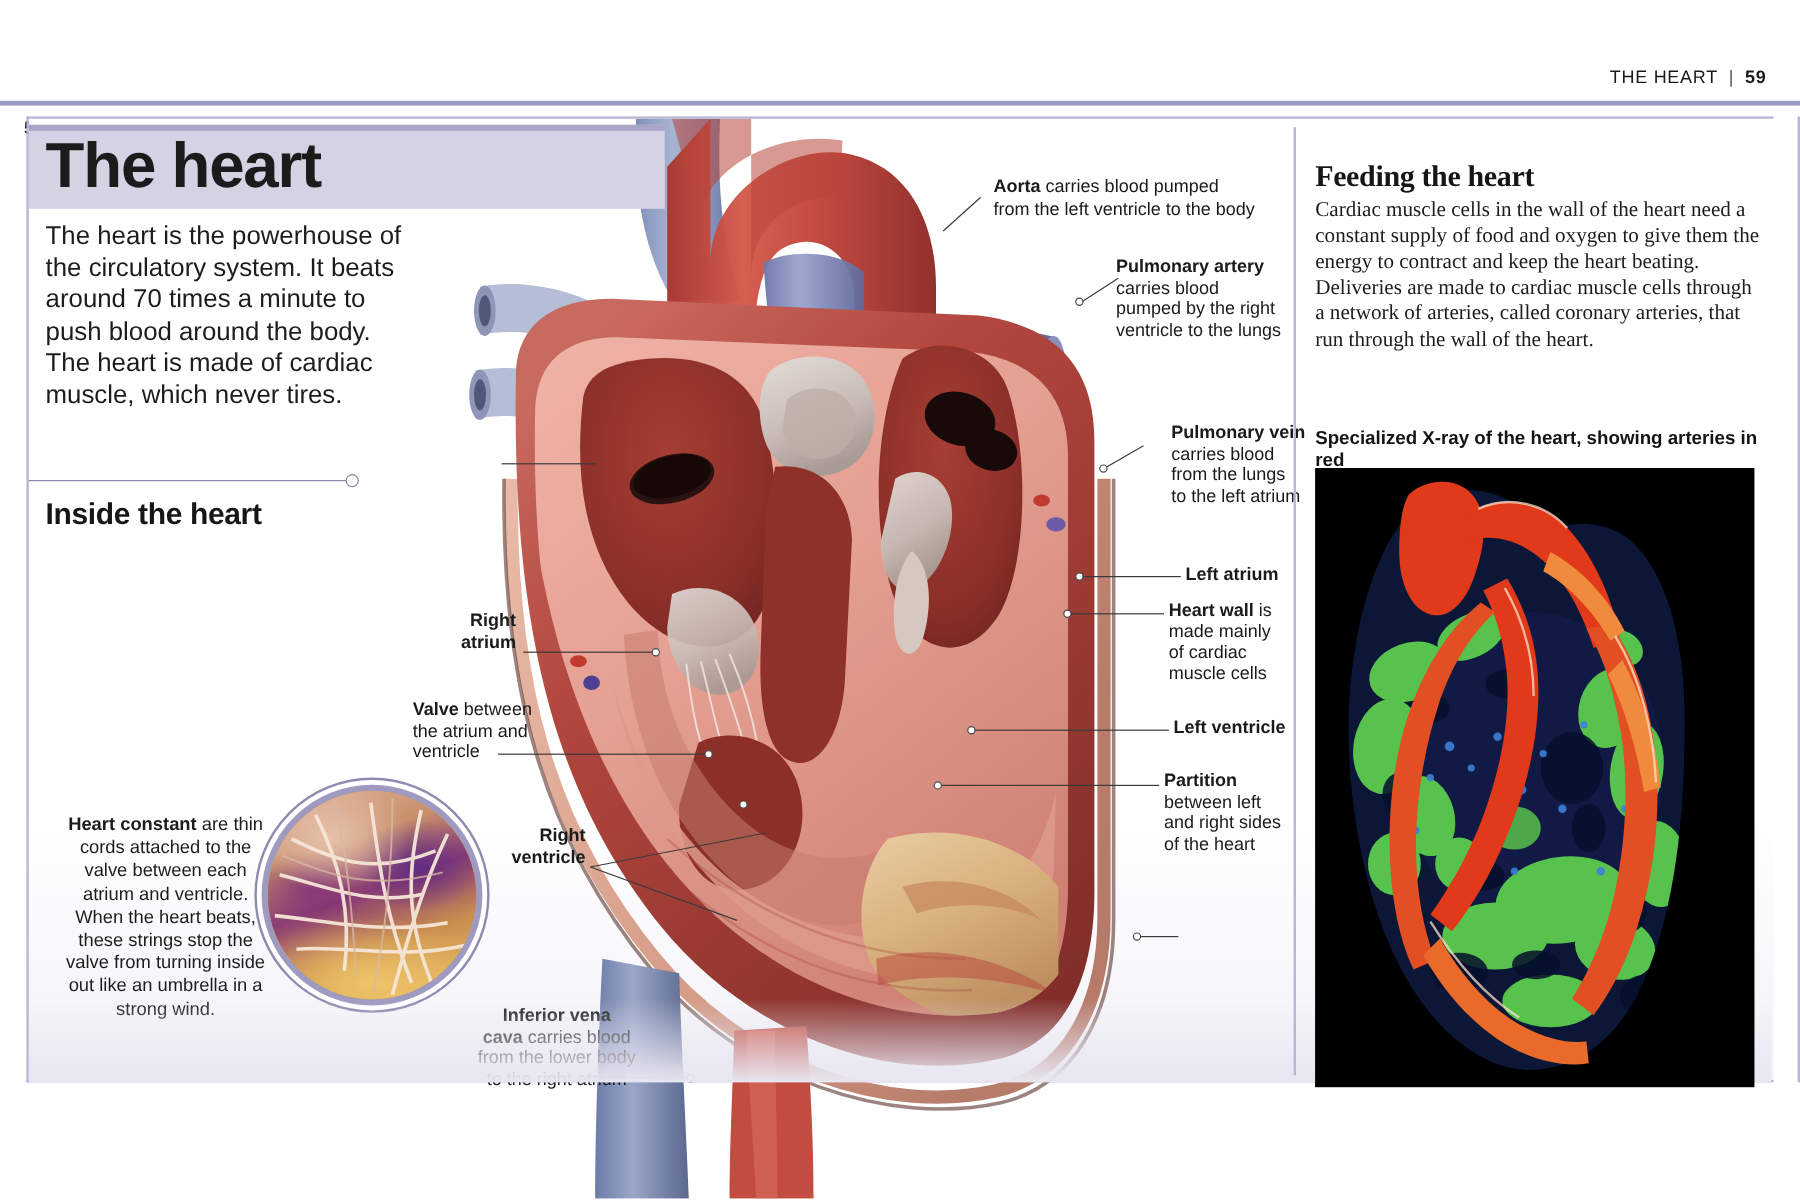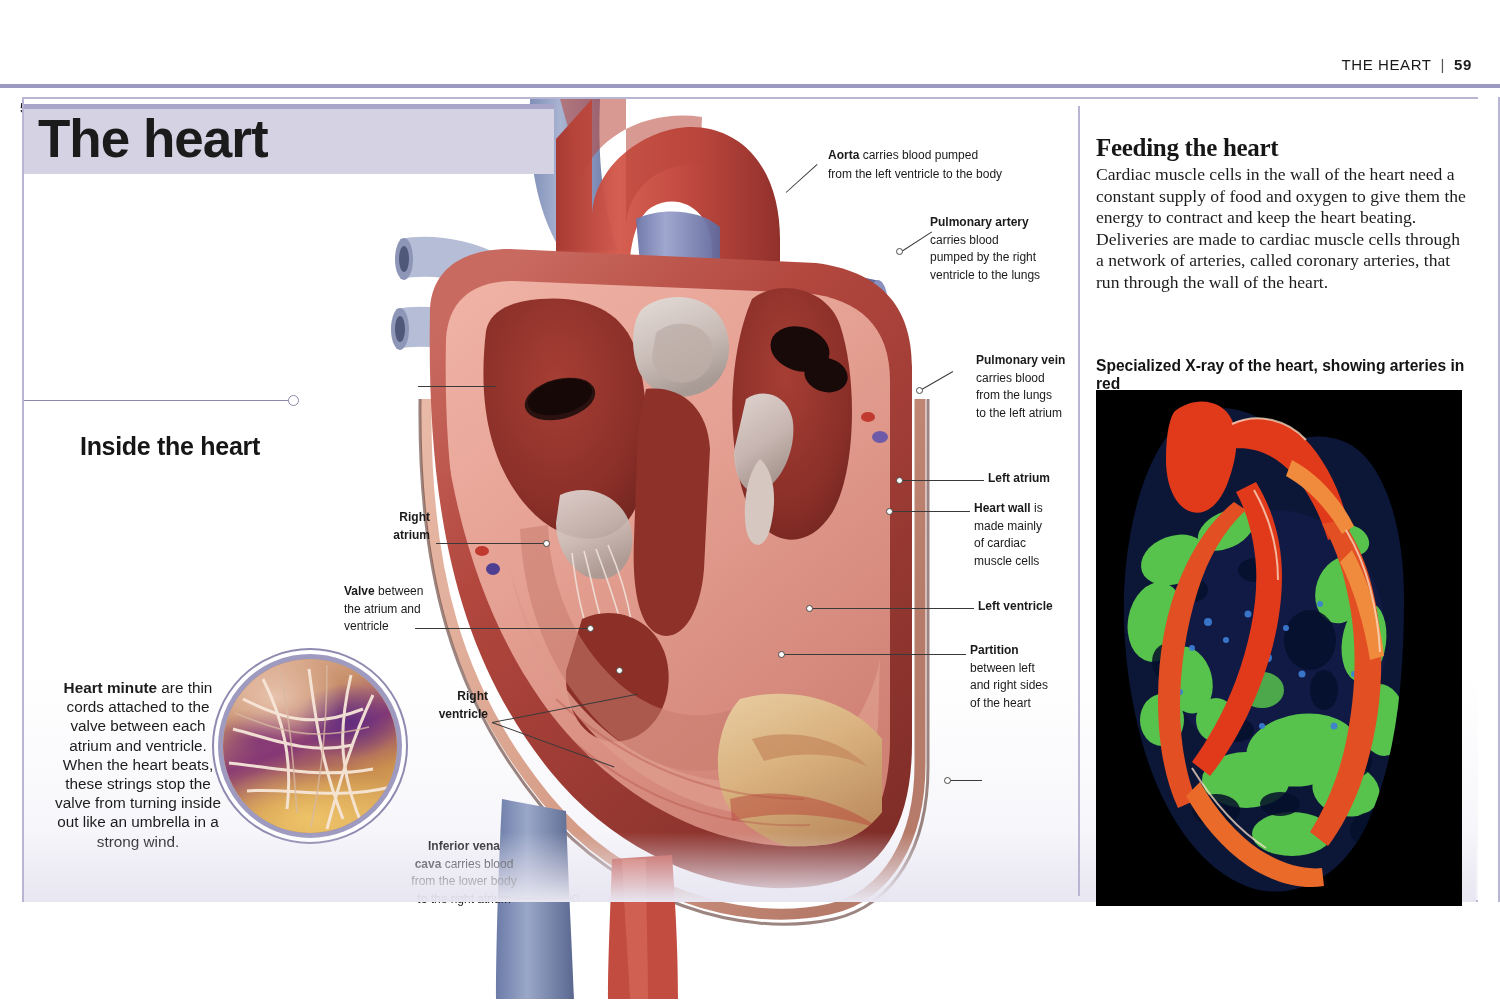--- a/index.html
+++ b/index.html
@@ -116,23 +116,22 @@
 
   
   .sec-head {
     font-size: 25px;
     font-weight: bold;
     color: #161616;
     letter-spacing: -0.3px;
   }
   .inside-block {
     position: absolute;
-    left: 38px; top: 432px;
+    left: 38px; top: 415px;
     width: 280px;
-    margin-left: 42px;
   }
   .inside-block p {
     margin-top: 3px;
     font-size: 17.5px;
     line-height: 21.5px;
     color: #1c1c1c;
   }
 
   
   .hs-caption {
@@ -180,21 +179,21 @@
     position: absolute;
     left: 360px; top: 99px;
     width: 620px; height: 900px;
     overflow: hidden;
     pointer-events: none;
   }
 
   
   .lbl {
     position: absolute;
-    font-size: 12px;
+    font-size: 15px;
     line-height: 17.6px;
     color: #1a1a1a;
   }
   .lbl b { font-weight: bold; }
   .lbl.r { text-align: right; }
 
   
   .leader {
     position: absolute;
     height: 1px;
@@ -406,30 +405,31 @@
 
       <path d="M252,760 C250,820 248,860 248,900 L318,900 C318,856 316,814 312,756 Z" fill="#c24c40"></path>
       <path d="M262,760 L286,760 C286,810 288,856 288,900 L270,900 C268,856 264,808 262,760 Z" fill="#d9705f" opacity="0.6"></path>
     </svg>
   </div>
 
   <div class="title-band"></div>
   <div class="title-band-top"></div>
   <div class="page-title">The heart</div>
 
+  <div class="intro">The heart is the powerhouse of the circulatory system. It beats around 70 times a minute to push blood around the body. The heart is made of cardiac muscle, which never tires.</div>
 
   <div class="divider-line"></div>
   <div class="divider-dot"></div>
 
   <div class="inside-block">
     <div class="sec-head">Inside the heart</div>
   </div>
 
   <div class="hs-caption">
-    <b>Heart minute</b><span> are thin cords attached to the valve between each atrium and ventricle. When the heart beats, these strings stop the valve from turning inside out like an umbrella in a strong wind.</span>
+    <b>Heart constant</b><span> are thin cords attached to the valve between each atrium and ventricle. When the heart beats, these strings stop the valve from turning inside out like an umbrella in a strong wind.</span>
   </div>
 
   <div class="inset-circle">
     <div class="ring">
       <div class="photo">
         <svg width="178" height="178" viewBox="0 0 178 178">
           <g stroke="#f6e6d8" stroke-width="3" fill="none" opacity="0.95">
             <path d="M20,40 C60,60 90,70 140,50"></path>
             <path d="M10,70 C50,80 84,96 130,86"></path>
             <path d="M40,20 C60,60 70,100 64,150"></path>

